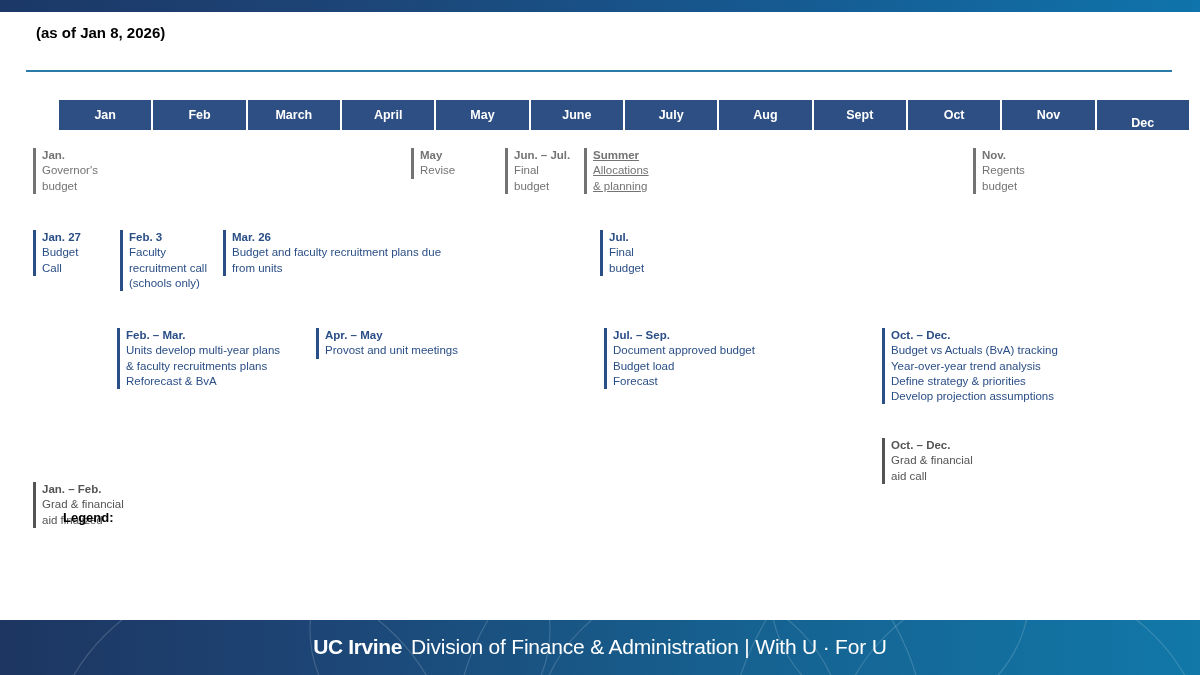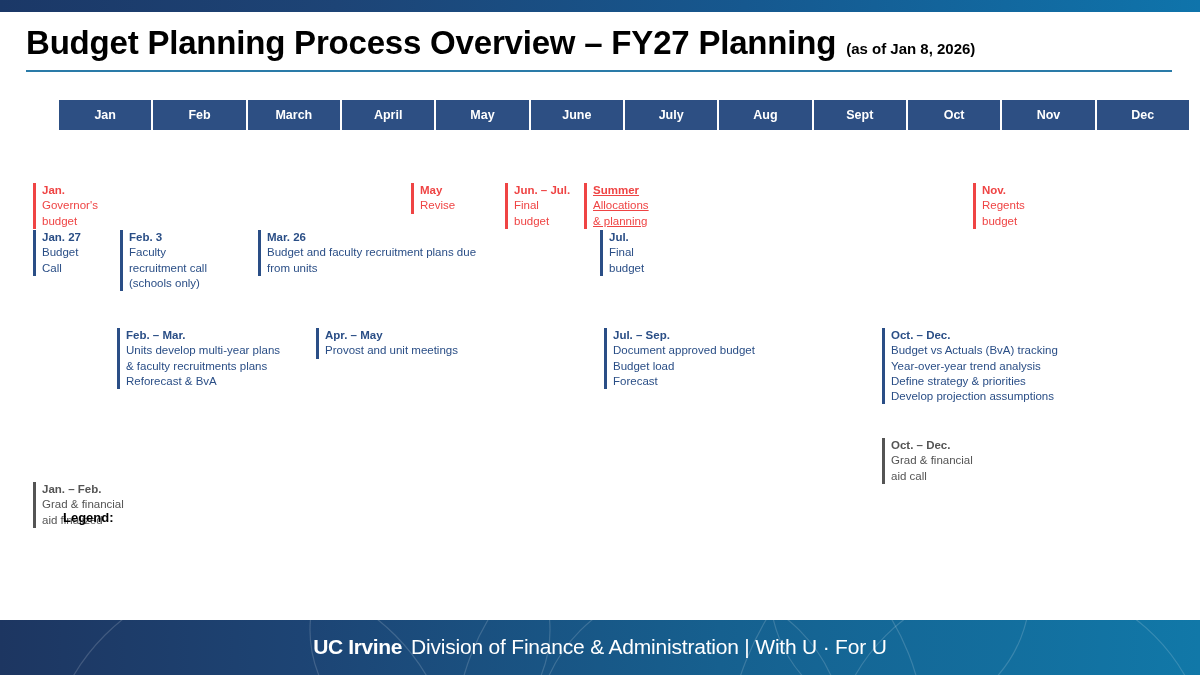--- a/index.html
+++ b/index.html
@@ -67,21 +67,21 @@
     background: #2d4f83;
     color: #ffffff;
     font-size: 12.5px;
     font-weight: bold;
     display: flex;
     align-items: center;
     justify-content: center;
     border-right: 2px solid #ffffff;
     box-sizing: border-box;
   }
-  .month-cell:last-child { border-right: none; }
+  .month-cell:last-child { border-right: none; align-items: flex-end; }
 
   
   .timeline {
     position: absolute;
     left: 0; top: 0;
     width: 1200px; height: 675px;
     pointer-events: none;
   }
   .entry {
     position: absolute;
@@ -101,21 +101,21 @@
     font-weight: bold;
     line-height: 15.3px;
     white-space: nowrap;
   }
   .entry .ln {
     font-size: 11.5px;
     font-weight: normal;
     line-height: 15.3px;
     white-space: nowrap;
   }
-  .c-ucop   { color: #ef4444; margin-top: 35px; }
+  .c-ucop   { color: #737373; }
   .c-uci    { color: #2a4e86; }
   .c-grad   { color: #545454; }
 
   
   .legend {
     position: absolute;
     left: 43px; top: 510px; padding-left: 20px;
   }
   .legend-title {
     font-size: 13px;
@@ -177,21 +177,20 @@
     letter-spacing: -0.2px;
   }
 </style>
 </head>
 <body>
 
 <div class="top-bar"></div>
 
 <div class="title-block">
   <div class="title-line">
-    <span class="title-main">Budget Planning Process Overview – FY27 Planning</span>
     <span class="title-sub">(as of Jan 8, 2026)</span>
   </div>
 </div>
 <div class="title-rule"></div>
 
 <div class="months" id="months-row">
     <div class="month-cell">
       <span>Jan</span>
     </div>
     <div class="month-cell">
@@ -258,21 +257,21 @@
       <div class="hd">Jan. 27</div>
       <div class="ln">Budget</div>
       <div class="ln">Call</div>
     </div>
     <div class="entry c-uci" style="left: 120px; top: 230px;">
       <div class="hd">Feb. 3</div>
       <div class="ln">Faculty</div>
       <div class="ln">recruitment call</div>
       <div class="ln">(schools only)</div>
     </div>
-    <div class="entry c-uci" style="left: 223px; top: 230px; margin-left: 35px;">
+    <div class="entry c-uci" style="left: 223px; top: 230px;">
       <div class="hd">Mar. 26</div>
       <div class="ln">Budget and faculty recruitment plans due</div>
       <div class="ln">from units</div>
     </div>
     <div class="entry c-uci" style="left: 600px; top: 230px;">
       <div class="hd">Jul.</div>
       <div class="ln">Final</div>
       <div class="ln">budget</div>
     </div>
     <div class="entry c-uci" style="left: 117px; top: 328px;">

